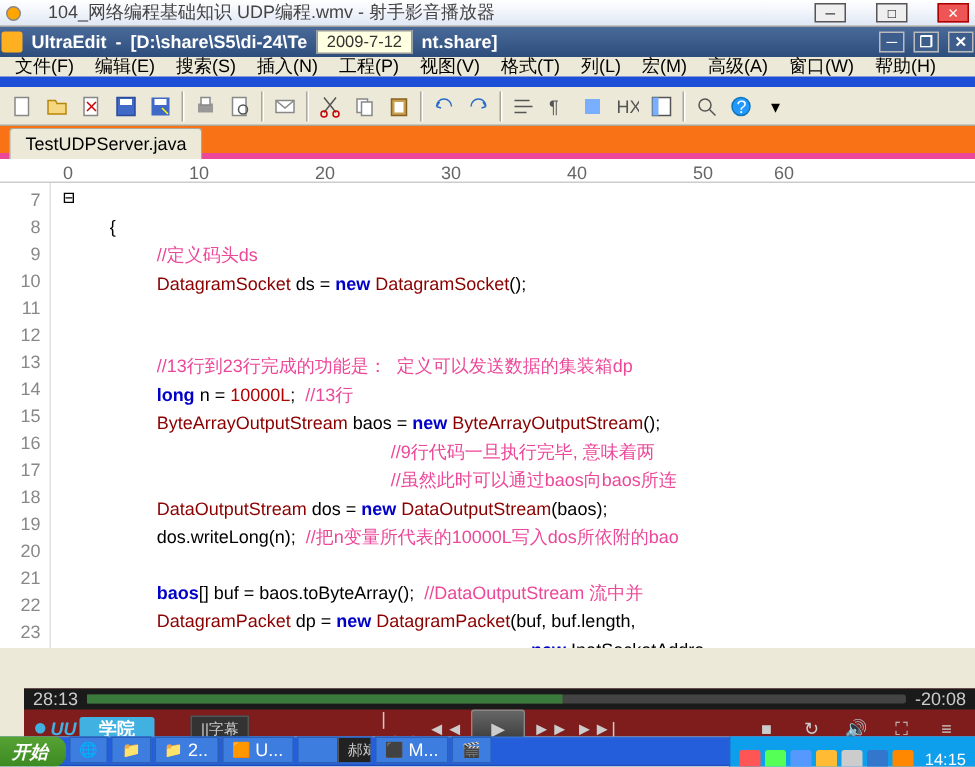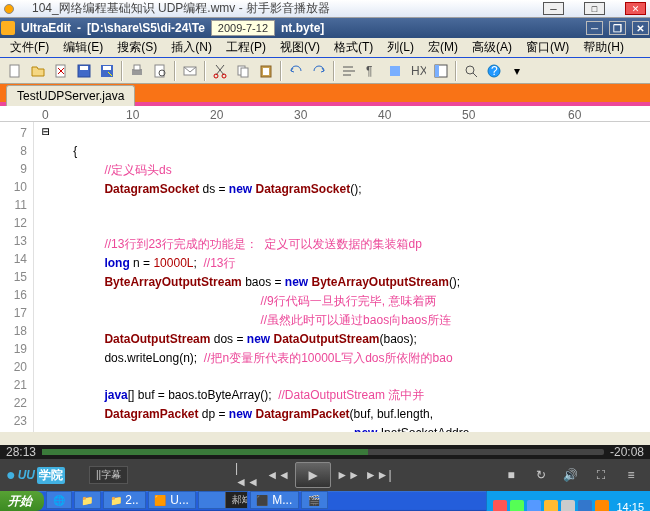--- a/index.html
+++ b/index.html
@@ -7,45 +7,45 @@
 .outer-title{height:18px;background:linear-gradient(#fff,#e0e8f5);display:flex;align-items:center;padding:0 4px;gap:18px;border-bottom:1px solid #a0a0a0}
 .outer-title .dot{width:10px;height:10px;border-radius:50%;background:#ffa500;border:1px solid #888}
 .outer-title .t{flex:1;color:#444}
 .outer-title .wbtn{width:21px;height:13px;border:1px solid #555;display:flex;align-items:center;justify-content:center;margin-left:2px;font-size:9px;background:#efefef;cursor:default}
 .outer-title .wbtn.red{background:#e55;color:#fff;border-color:#a00}
 .ue-title{height:20px;background:linear-gradient(#4a6a9a,#2d4d7d);color:#fff;display:flex;align-items:center;padding:0 1px;gap:6px;font-weight:bold;font-size:14px}
 .ue-title .logo{width:14px;height:14px;background:#ffb020;border-radius:2px}
 .ue-title .date-tip{background:#ffffe1;color:#333;font-weight:normal;font-size:11px;padding:1px 6px;border:1px solid #999}
 .ue-title .sp{flex:1}
 .ue-title .wc{width:17px;height:14px;border:1px solid #bbb;background:#3d5d8d;display:flex;align-items:center;justify-content:center;font-size:10px;cursor:pointer}
-.menu{height:20px;background:#ece9d8;display:flex;align-items:center;padding:0 4px;gap:2px;border-bottom:1px solid #1d4ed8}
+.menu{height:20px;background:#ece9d8;display:flex;align-items:center;padding:0 4px;gap:2px;border-bottom:7px solid #1d4ed8}
 .menu span{padding:1px 6px;cursor:default}
 .toolbar{height:26px;background:#ece9d8;display:flex;align-items:center;padding:2px 4px;gap:1px;border-bottom:1px solid #aca899}
 .tb{width:22px;height:22px;border:1px solid transparent;display:flex;align-items:center;justify-content:center;cursor:pointer}
 .tb svg{width:16px;height:16px}
 .sep{width:2px;height:20px;border-left:1px solid #aca899;border-right:1px solid #fff;margin:0 2px}
 .tabs{height:22px;background:#f97316;display:flex;align-items:flex-start;padding:0 6px;gap:0;border-bottom:4px solid #ec4899}
 .tab{padding:3px 10px;border:1px solid #aca899;border-bottom:none;background:#ece9d8;cursor:pointer;border-radius:3px 3px 0 0;position:relative;top:1px;margin-right:-1px}
 .tab.active{background:#fff;z-index:2}
 .ruler{height:16px;background:#fff;border-bottom:1px solid #ccc;position:relative;font-size:9px;color:#666;overflow:hidden}
 .ruler .tick{position:absolute;top:2px}
 .editor{display:flex;height:310px;background:#fff}
 .gutter{width:34px;background:#fff;border-right:1px solid #e0e0e0;text-align:right;padding:2px 6px 0 0;color:#888;font-family:Consolas,monospace;font-size:13px;line-height:18px}
 .code{flex:1;padding:2px 0 0 8px;font-family:"Courier New",Consolas,monospace;font-size:13px;line-height:18px;white-space:pre;overflow:hidden;color:#000}
 .c-cm{color:#ec4899}
 .c-kw{color:#0000c8;font-weight:bold}
-.c-ty{color:#8b0000;font-weight:bold}
+.c-ty{color:#8b0000;font-weight:normal}
 .c-nm{color:#b00000}
-.player{position:absolute;left:0;right:0;bottom:20px;height:46px;background:#404040;display:flex;flex-direction:column}
+.player{position:absolute;left:16px;right:0;bottom:20px;height:32px;background:#7f1d1d;display:flex;flex-direction:column}
 .prog{height:14px;background:#1a1a1a;display:flex;align-items:center;padding:0 6px;color:#ccc;font-size:10px;gap:6px}
 .prog .bar{flex:1;height:6px;background:#444;position:relative;border-radius:2px}
 .prog .bar .fill{position:absolute;left:0;top:0;bottom:0;width:58%;background:#3a7a3a}
 .ctrl{flex:1;display:flex;align-items:center;padding:0 6px;gap:4px}
 .wm{color:#41b1e1;font-size:16px;font-weight:bold;font-style:italic;display:flex;align-items:center;gap:2px}
-.wm .cn{color:#fff;background:#41b1e1;padding:0 2px;border-radius:2px;font-style:normal}
+.wm .cn{color:#fff;background:#41b1e1;padding:0 13px;border-radius:2px;font-style:normal}
 .pbtn{width:26px;height:24px;display:flex;align-items:center;justify-content:center;color:#ccc;cursor:pointer;border-radius:2px}
 .pbtn.play{width:36px;height:26px;background:linear-gradient(#666,#333);border:1px solid #888}
 .taskbar{position:absolute;left:0;right:0;bottom:0;height:20px;background:linear-gradient(#3b77d3,#245edb 8%,#245edb 92%,#1941a5);display:flex;align-items:flex-start;color:#fff;font-size:11px}
 .start{height:100%;padding:0 12px 0 8px;background:linear-gradient(#57a234,#3c8a22);display:flex;align-items:center;font-weight:bold;font-style:italic;border-radius:0 8px 8px 0;cursor:pointer}
 .tbtn{height:18px;padding:0 6px;margin-left:2px;background:#3d7de0;border:1px solid #2a5fb8;display:flex;align-items:center;gap:3px;cursor:pointer;max-width:50px;overflow:hidden;white-space:nowrap;font-size:10px}
 .tray{margin-left:auto;height:100%;background:#0d9eec;padding:16px 6px;display:flex;align-items:center;gap:3px;border-left:1px solid #1a6fc4}
 .tray .ico{width:14px;height:14px;background:#fff;border-radius:2px}
 .clock{font-size:11px;padding-left:4px}
 .subbox{background:#333;color:#ccc;font-size:10px;padding:1px 6px;border:1px solid #555;margin-left:20px}
 </style>
@@ -59,21 +59,21 @@
   <span class="wbtn">□</span>
   <span class="wbtn red">✕</span>
 </div>
 
 <div class="ue-title">
   <span class="logo"></span>
   <span>UltraEdit</span>
   <span>-</span>
   <span>[D:\share\S5\di-24\Te</span>
   <span class="date-tip">2009-7-12</span>
-  <span>nt.byte]</span>
+  <span>nt.share]</span>
   <span class="sp"></span>
   <span class="wc">─</span>
   <span class="wc">❐</span>
   <span class="wc">✕</span>
 </div>
 
 <div class="menu">
   <span>文件(F)</span>
   <span>编辑(E)</span>
   <span>搜索(S)</span>
@@ -216,21 +216,21 @@
   <div class="tab">TestUDPServer.java</div>
 </div>
 
 <div class="ruler">
   <span class="tick" style="left:42px">0</span>
   <span class="tick" style="left:126px">10</span>
   <span class="tick" style="left:210px">20</span>
   <span class="tick" style="left:294px">30</span>
   <span class="tick" style="left:378px">40</span>
   <span class="tick" style="left:462px">50</span>
-  <span class="tick" style="left:568px">60</span>
+  <span class="tick" style="left:516px">60</span>
 </div>
 
 <div class="editor">
   <div class="gutter">
     <div></div>
       <div>7</div>
       <div>8</div>
       <div>9</div>
       <div>10</div>
       <div>11</div>
@@ -254,21 +254,21 @@
 
 
         <span class="c-cm">//13行到23行完成的功能是：  定义可以发送数据的集装箱dp</span>
         <span class="c-kw">long</span><span> n = </span><span class="c-nm">10000L</span><span>;  </span><span class="c-cm">//13行</span>
         <span class="c-ty">ByteArrayOutputStream</span><span> baos = </span><span class="c-kw">new</span><span class="c-ty"> ByteArrayOutputStream</span><span>();</span>
                             <span class="c-cm">//9行代码一旦执行完毕, 意味着两</span>
                             <span class="c-cm">//虽然此时可以通过baos向baos所连</span>
         <span class="c-ty">DataOutputStream</span><span> dos = </span><span class="c-kw">new</span><span class="c-ty"> DataOutputStream</span><span>(baos);</span>
         <span>dos.writeLong(n);  </span><span class="c-cm">//把n变量所代表的10000L写入dos所依附的bao</span>
 
-        <span class="c-kw">java</span><span>[] buf = baos.toByteArray();  </span><span class="c-cm">//DataOutputStream 流中并</span>
+        <span class="c-kw">baos</span><span>[] buf = baos.toByteArray();  </span><span class="c-cm">//DataOutputStream 流中并</span>
         <span class="c-ty">DatagramPacket</span><span> dp = </span><span class="c-kw">new</span><span class="c-ty"> DatagramPacket</span><span>(buf, buf.length,</span>
                                         <span class="c-kw">new</span><span> InetSocketAddre</span>
                                         
 
         
         </div>
 </div>
 
 <div class="player">
   <div class="prog">

